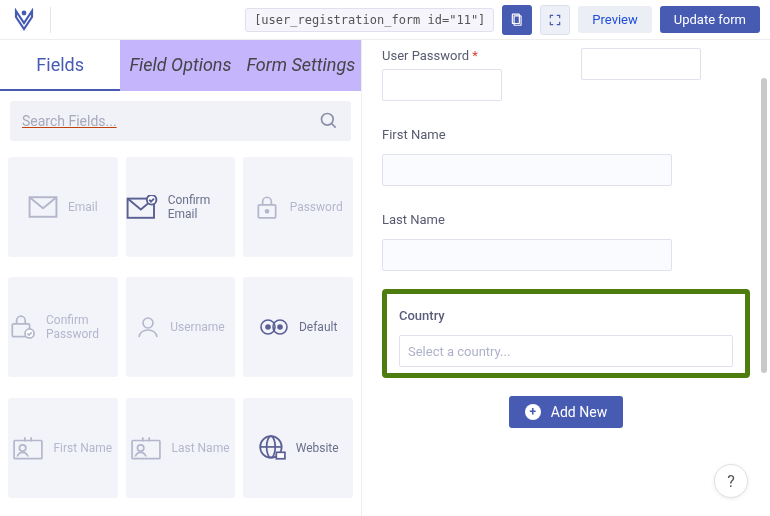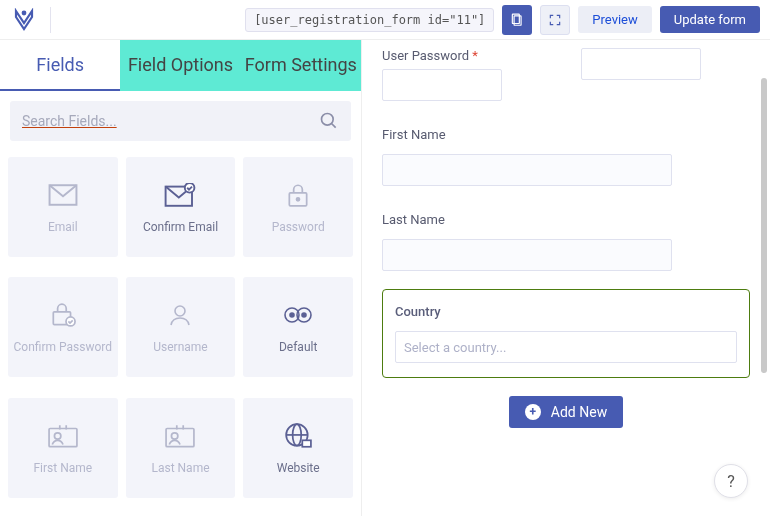--- a/index.html
+++ b/index.html
@@ -16,49 +16,49 @@
   .btn { padding:6px 14px; border-radius:3px; font-size:13px; cursor:pointer; border:none; }
   .btn.ghost { background:#eceef6; color:#1d4ed8; }
   .btn.primary { background:#475BB2; color:#fff; }
   
   .main { display:flex; height: calc(100% - 40px); }
   
   .left { width: 362px; border-right:1px solid #eee; display:flex; flex-direction:column; }
   .tabs { display:flex; }
   .tab { flex:1; text-align:center; padding:14px 4px; font-size:18px; color:#444; cursor:pointer; }
   .tab.active { color:#475BB2; border-bottom:2px solid #475BB2; }
-  .tab.alt { background:#5eead4; }
+  .tab.alt { background:#c4b5fd;font-style:italic; }
   
   .searchwrap { padding:10px; }
   .searchbox { position:relative; background:#f1f2f8; border-radius:3px; height:40px; display:flex; align-items:center; padding:0 12px; }
   .searchbox input { border:none; background:transparent; outline:none; font-size:14px; color:#c2410c; flex:1;text-decoration:underline; }
   .searchbox input::placeholder { color:#a6a9bb; }
   .searchicon { color:#8b8ea8; }
   
   .section-head { display:flex; align-items:center; justify-content:space-between; padding:10px 12px; border-bottom:1px solid #eee; font-size:14px; color:#444; cursor:pointer;}
   .section-head .chev { font-size:10px; color:#333; }
   
   .fieldgrid { flex:1; overflow:auto; padding:6px 8px; display:grid; grid-template-columns: repeat(3, 1fr); gap:8px; }
-  .tile { background:#f3f4fa; border-radius:3px; height:100px; display:flex; flex-direction:column; align-items:center; justify-content:center; gap:10px; cursor:grab; color:#6b6f8b; }
+  .tile { background:#f3f4fa; border-radius:3px; height:100px; display:flex; align-items:center; justify-content:center; gap:10px; cursor:grab; color:#6b6f8b; }
   .tile .ticon { color:#5b6094; height:30px; display:flex; align-items:center; }
   .tile .tlabel { font-size:12px; color:#6b6f8b; }
   .tile.disabled .tlabel { color:#b4b7cc; }
   .tile.disabled .ticon { color:#b4b7cc; }
   
   .right { flex:1; position:relative; overflow:auto; padding:0 20px 20px 20px; }
   .row { display:flex; gap:30px; margin-bottom:26px; }
   .field { flex:1; }
   .flabel { font-size:13px; color:#585b70; margin-bottom:6px; display:block; }
   .req { color:#d43; }
   .finput { width:100%; height:32px; border:1px solid #dfe1ef; border-radius:2px; background:#fff; padding:0 8px; font-size:13px; }
   .finput.wide { max-width: 290px; }
   .finput.readonly { background:#fafbfe; }
   .finput::placeholder { color:#aeb1c8; }
   
-  .selected-block { border:1px solid #4d7c0f; border-radius:4px; padding:14px 12px 14px; margin-top:4px; }
+  .selected-block { border:5px solid #4d7c0f; border-radius:4px; padding:14px 12px 6px; margin-top:4px; }
   .selected-block .flabel { font-weight:500; color:#5a5e7a; }
   
   .addnew { display:flex; justify-content:center; margin-top:18px; }
   .addbtn { background:#475BB2; color:#fff; border:none; border-radius:3px; padding:8px 16px; font-size:14px; display:flex; align-items:center; gap:10px; cursor:pointer; }
   .addbtn .plus { background:#fff; color:#475BB2; width:16px; height:16px; border-radius:50%; display:flex; align-items:center; justify-content:center; font-size:12px; font-weight:700; }
   
   .scrollbar { position:absolute; right:3px; top:8%; width:6px; height:62%; background:#c9c9c9; border-radius:3px; }
   
   .helpfab { position:absolute; right:22px; bottom:18px; width:34px; height:34px; border-radius:50%; background:#fff; border:1px solid #e0e0e8; box-shadow:0 1px 4px rgba(0,0,0,.08); display:flex; align-items:center; justify-content:center; font-size:16px; color:#555; cursor:pointer; }
   

